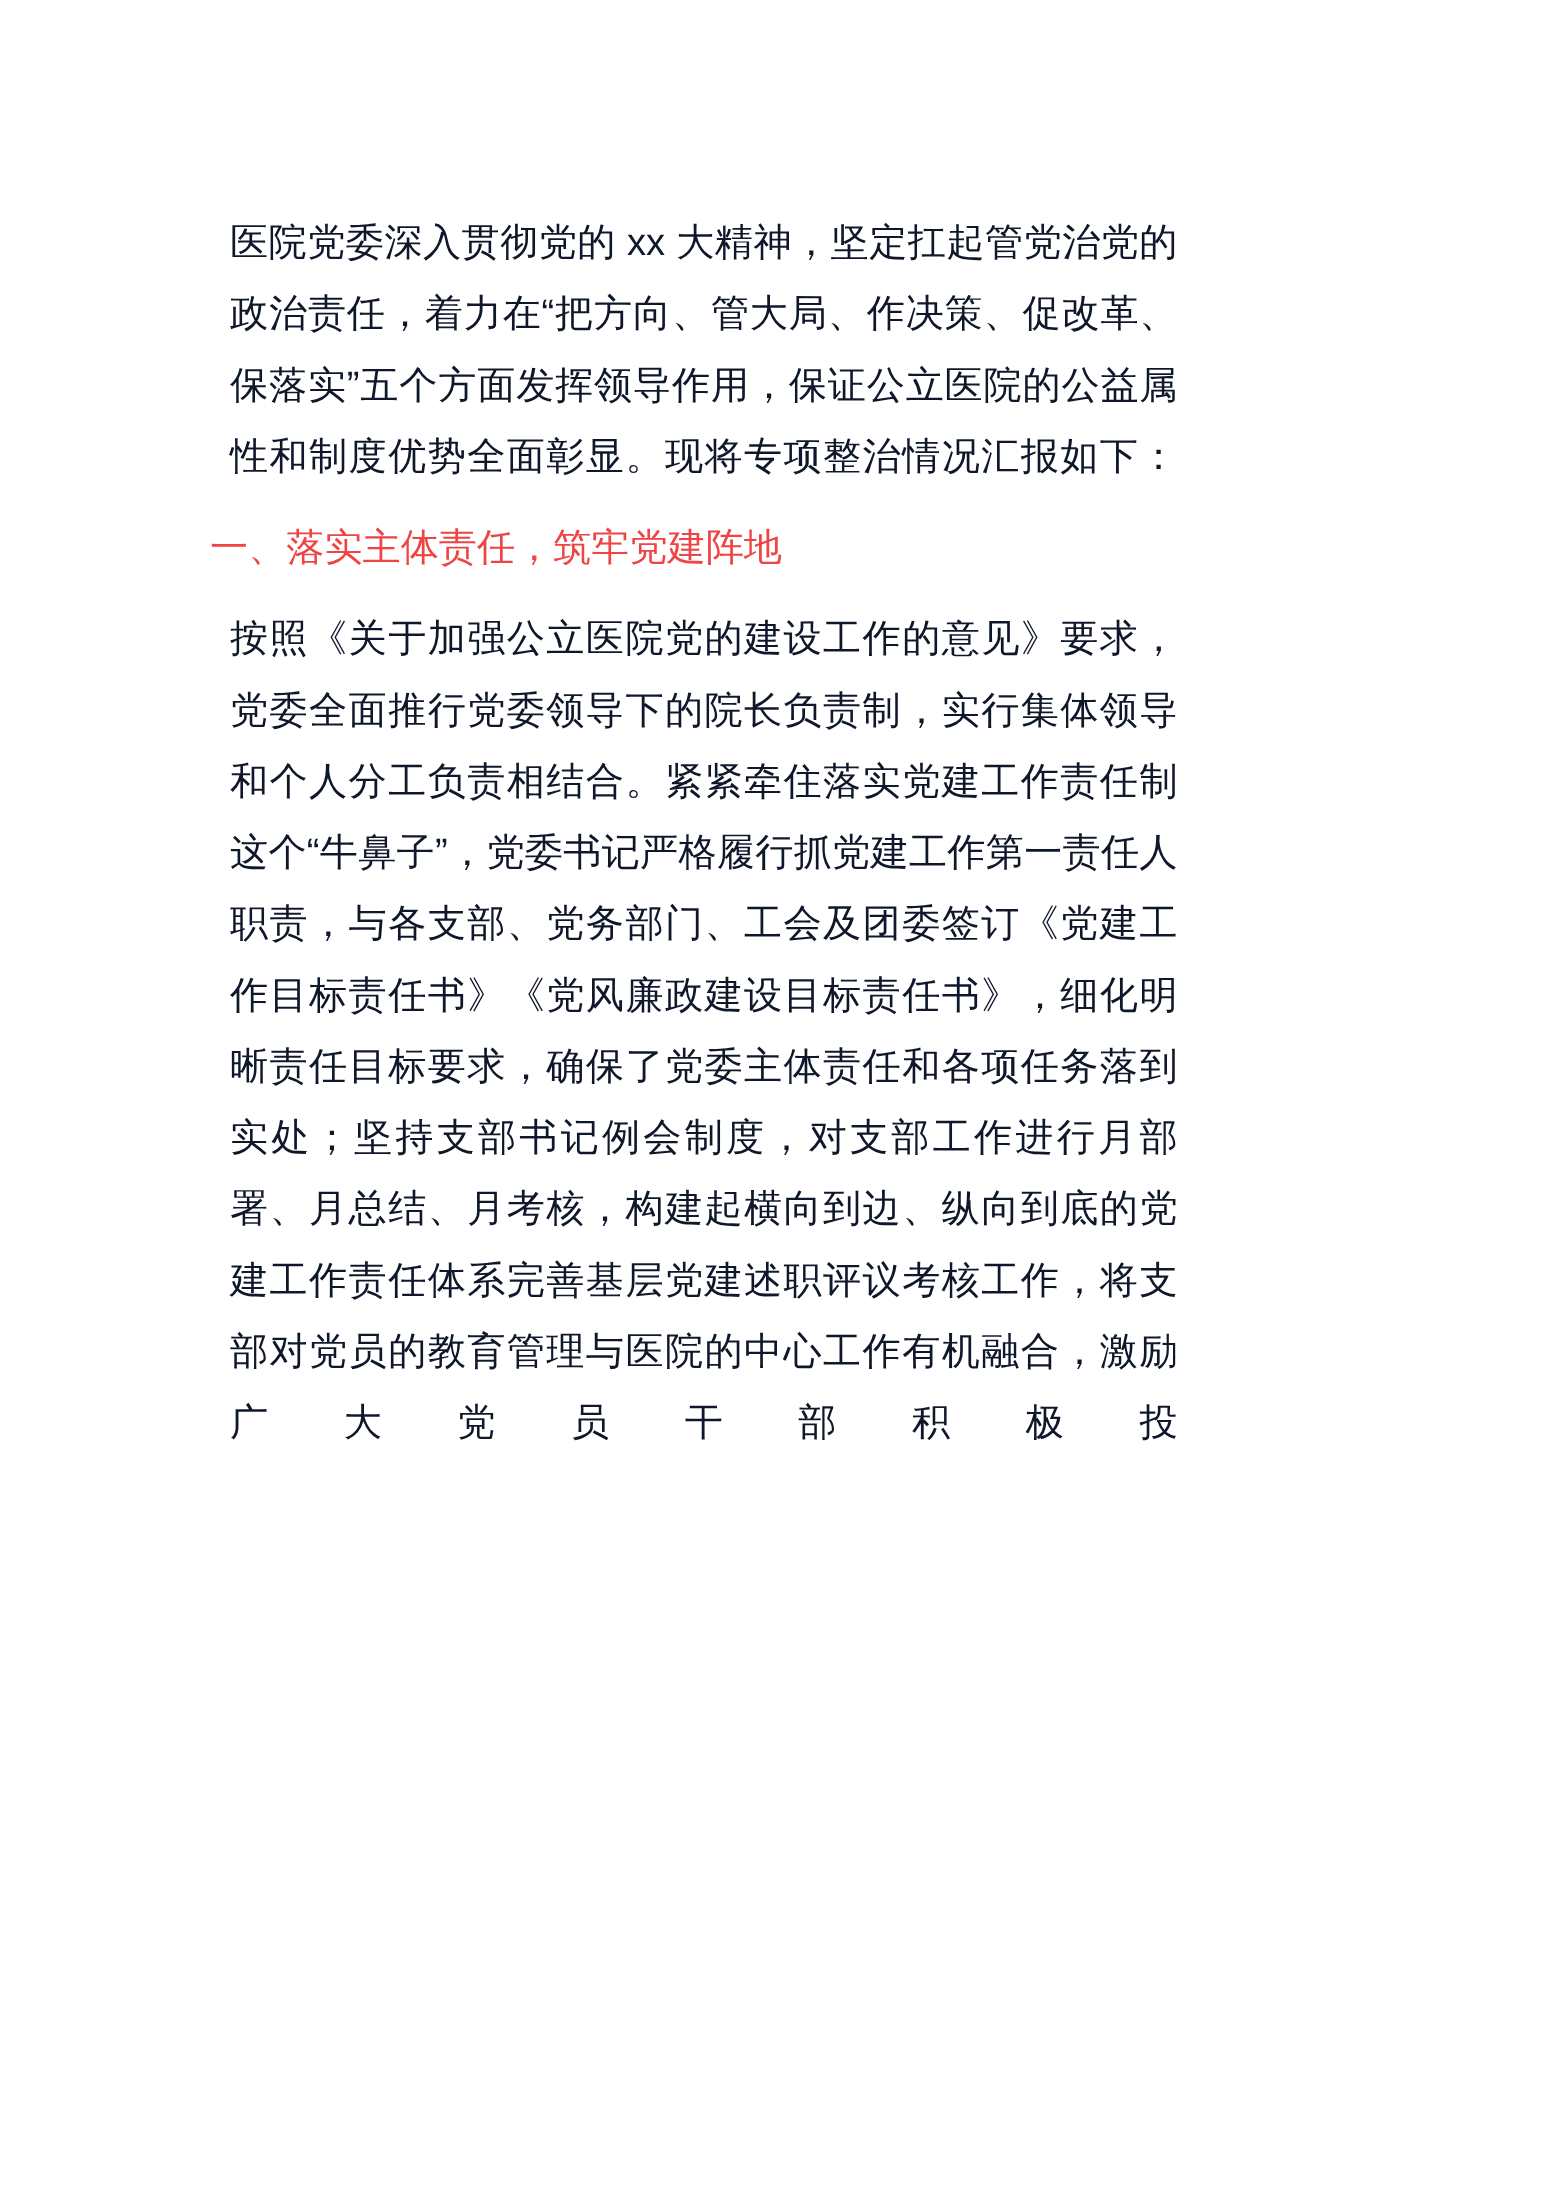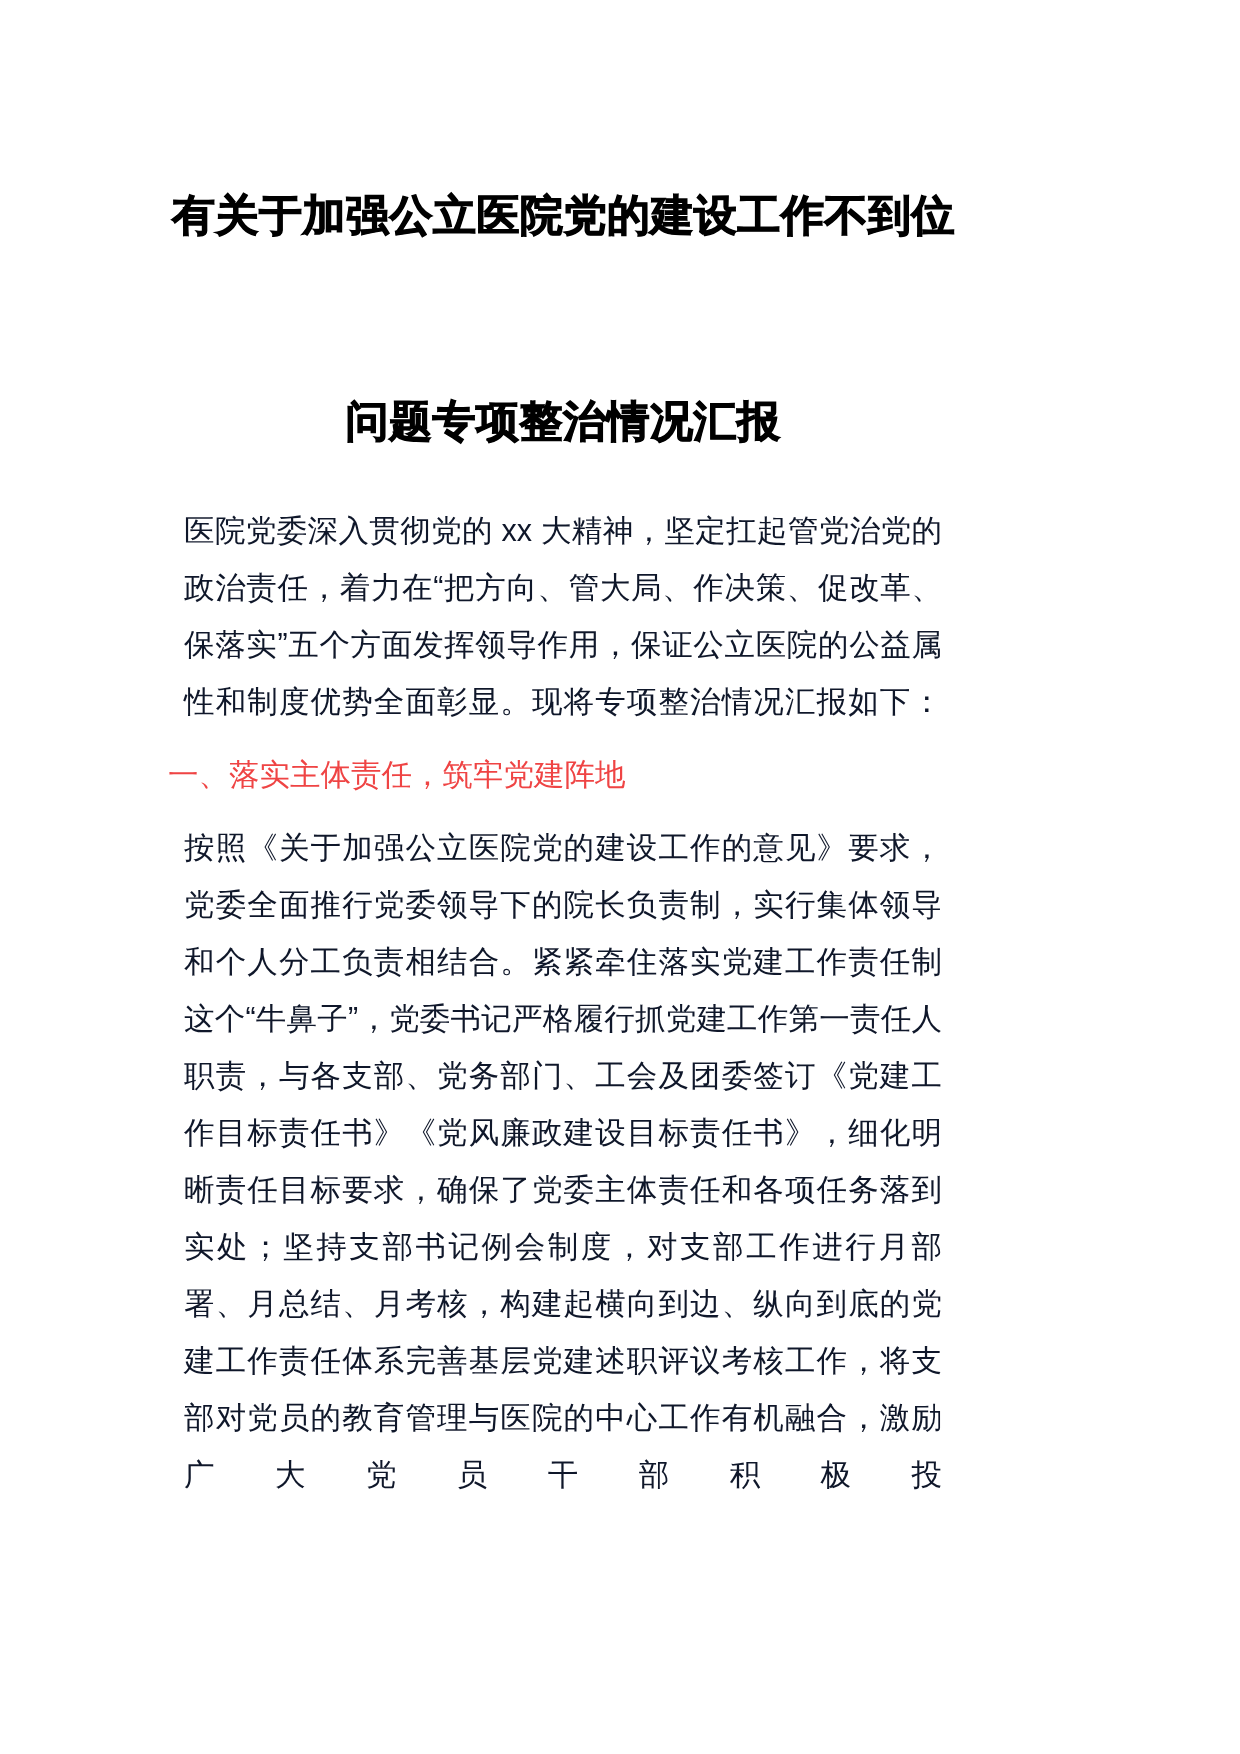--- a/index.html
+++ b/index.html
@@ -70,25 +70,20 @@
     color: #ef4444;
   }
 </style>
 </head>
 <body>
 
 <div class="page">
 
   <div class="content">
 
-    <div class="doc-title">
-      <span class="title-line title-line-1">有关于加强公立医院党的建设工作不到位</span>
-      <div class="title-gap"></div>
-      <span class="title-line title-line-2">问题专项整治情况汇报</span>
-    </div>
 
     <div class="body-block">
 
       <p class="para full">医院党委深入贯彻党的 xx 大精神，坚定扛起管党治党的政治责任，着力在“把方向、管大局、作决策、促改革、保落实”五个方面发挥领导作用，保证公立医院的公益属性和制度优势全面彰显。现将专项整治情况汇报如下：</p>
 
       <p class="heading-line">一、落实主体责任，筑牢党建阵地</p>
 
       <p class="para full">按照《关于加强公立医院党的建设工作的意见》要求，党委全面推行党委领导下的院长负责制，实行集体领导和个人分工负责相结合。紧紧牵住落实党建工作责任制这个“牛鼻子”，党委书记严格履行抓党建工作第一责任人职责，与各支部、党务部门、工会及团委签订《党建工作目标责任书》《党风廉政建设目标责任书》，细化明晰责任目标要求，确保了党委主体责任和各项任务落到实处；坚持支部书记例会制度，对支部工作进行月部署、月总结、月考核，构建起横向到边、纵向到底的党建工作责任体系完善基层党建述职评议考核工作，将支部对党员的教育管理与医院的中心工作有机融合，激励广大党员干部积极投</p>
 
     </div>

